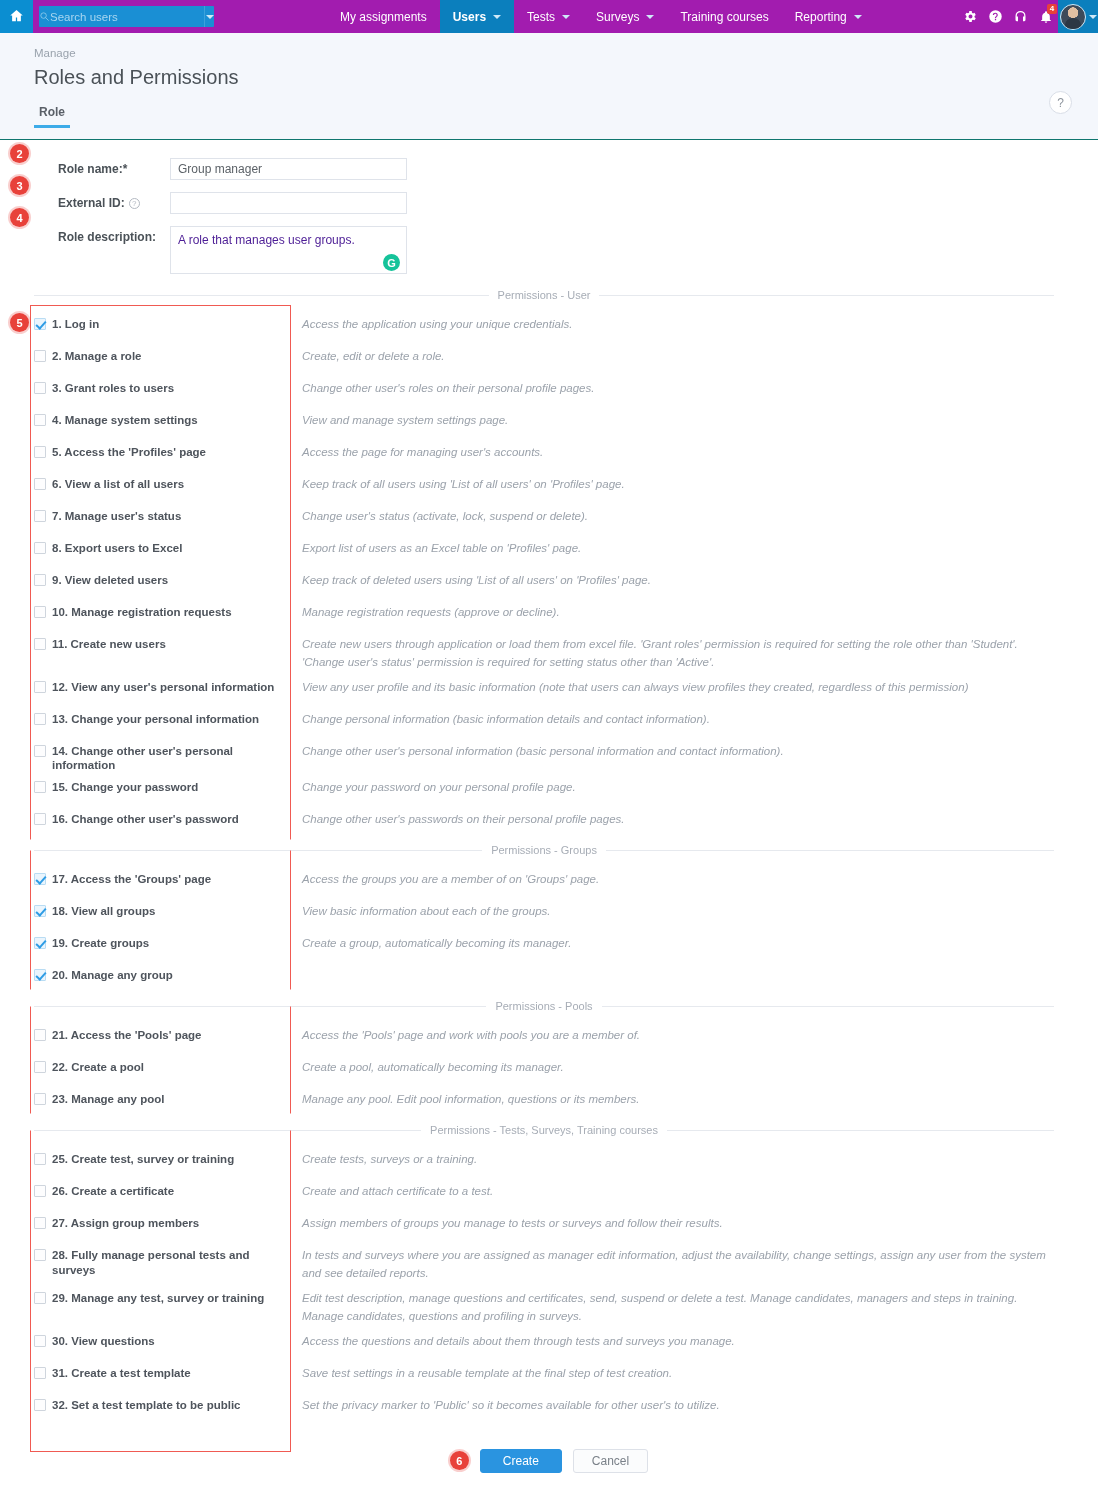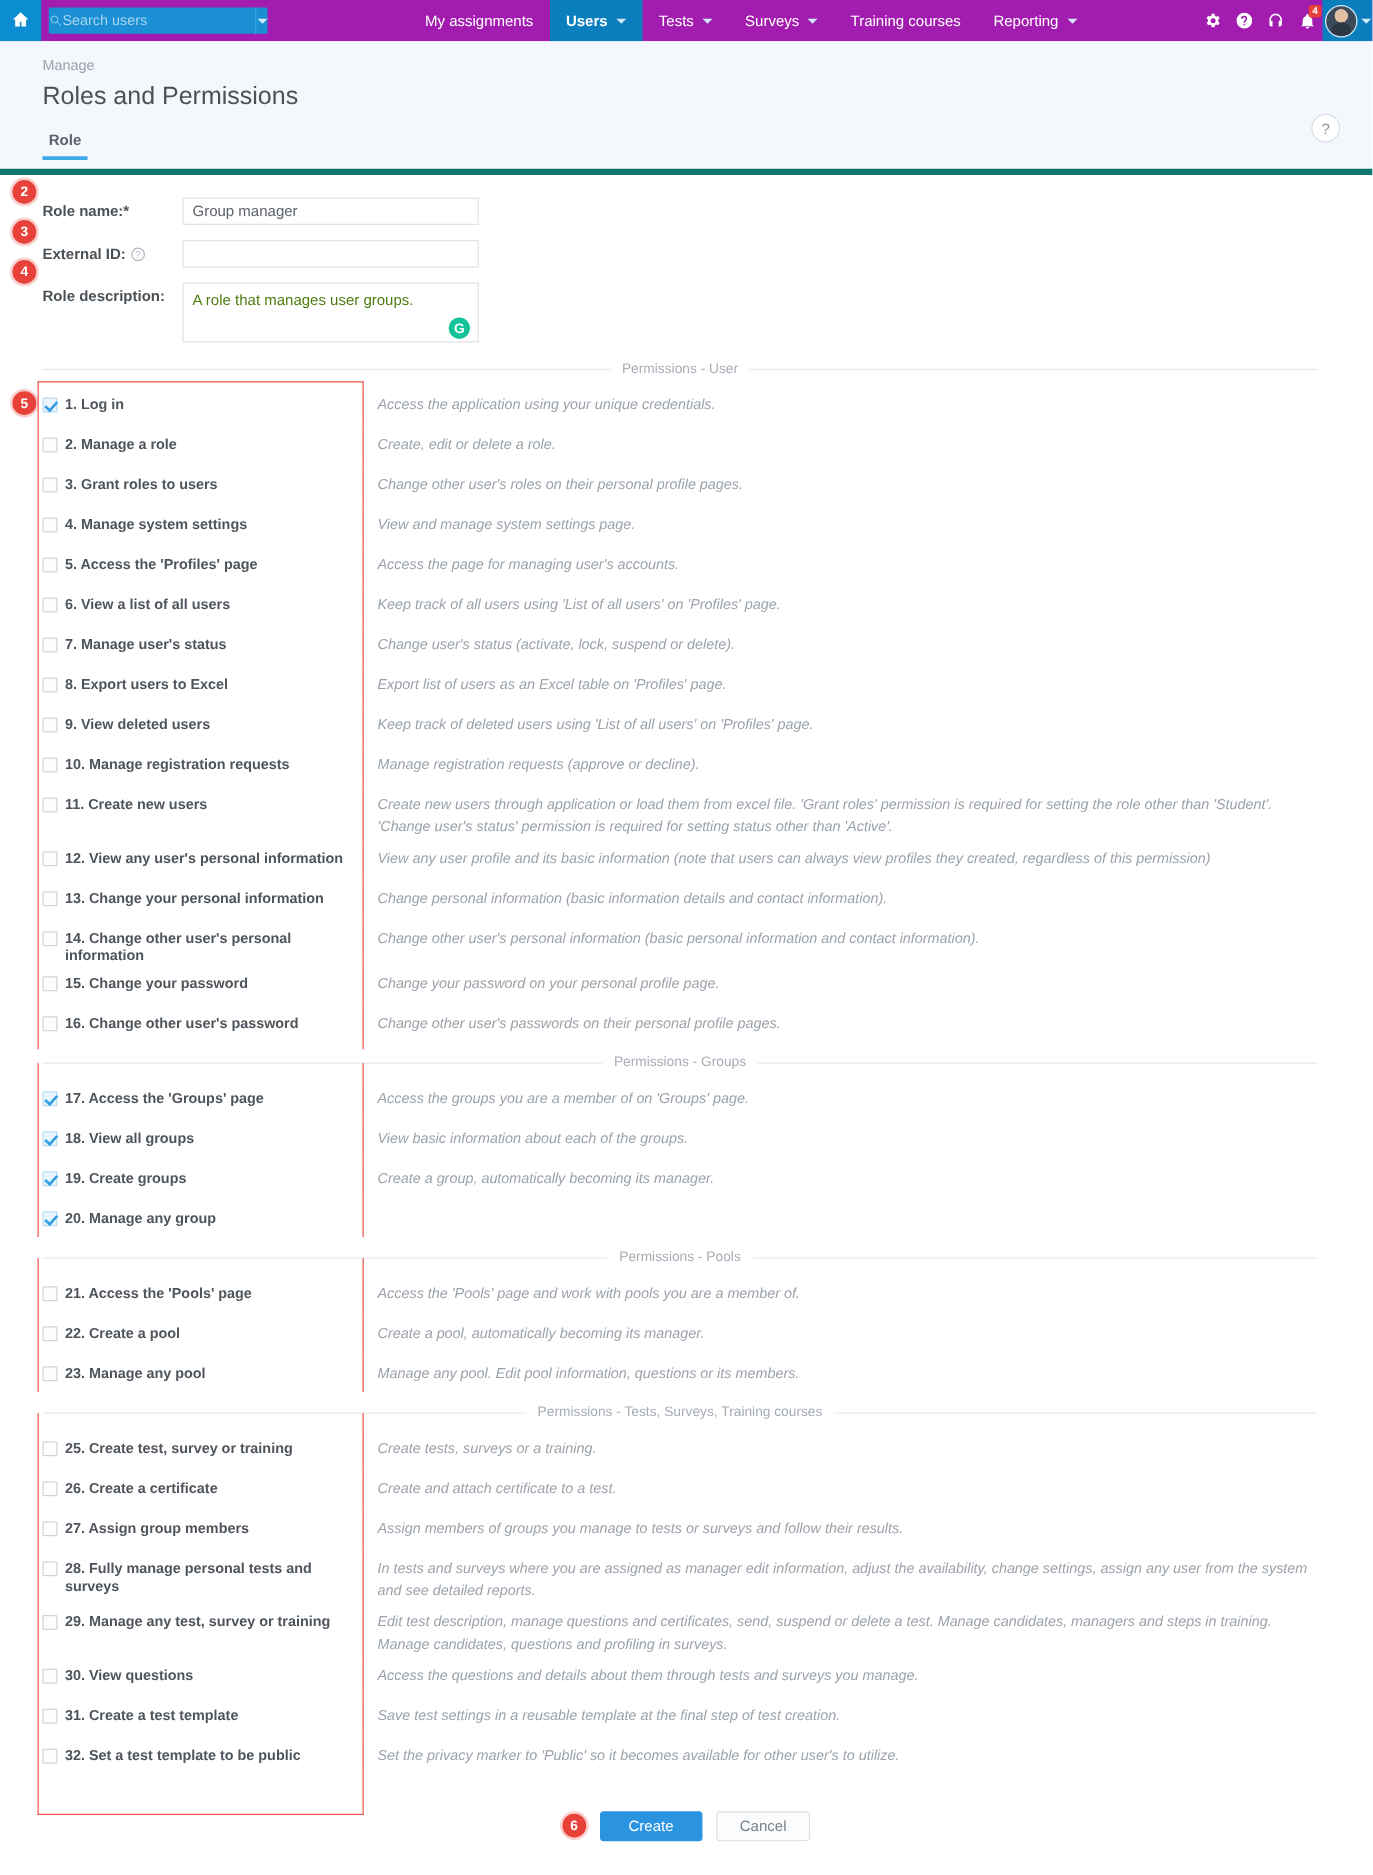--- a/index.html
+++ b/index.html
@@ -80,50 +80,50 @@
     border:1.5px solid #cfe9f8; position:relative; overflow:hidden;
   }
   .avatar::after{
     content:""; position:absolute; left:50%; top:58%; width:16px;height:14px;
     transform:translateX(-50%); border-radius:50% 50% 0 0; background:#2c3744;
   }
   .avatar-caret { margin-left:3px; }
 
   
   .page-header {
-    background:#f4f7fc; border-bottom:5px solid #0f766e;
+    background:#f4f7fc; border-bottom:1px solid #0f766e;
     padding:14px 0 0 34px; position:relative; height:107px;
   }
   .breadcrumb { font-size:11.5px; color:#9aa3ad; }
   .page-title { font-size:20px; color:#4a5157; margin-top:7px; font-weight:normal; }
   .tabs { margin-top:16px; display:flex; }
   .tab {
     font-size:12px; font-weight:bold; color:#5a6068;
     padding:0 5px 6px 5px; border-bottom:3px solid #3cabe8;
   }
   .help-circle {
     position:absolute; right:26px; top:58px;
     width:23px;height:23px;border-radius:50%;
     border:1px solid #d9dee7; background:#fff;
     display:flex;align-items:center;justify-content:center;
     color:#8d949d; font-size:12px;
   }
 
   
   .form-area { padding:18px 0 0 0; position:relative; }
   .frow { display:flex; align-items:flex-start; margin-bottom:12px; padding-left:34px; position:relative; }
-  .flabel { width:112px; font-size:12px; font-weight:bold; color:#4a5157; padding-top:4px; display:flex; align-items:center; gap:4px;}
+  .flabel { width:112px; font-size:12px; font-weight:bold; color:#4a5157; padding-top:4px; display:flex; align-items:center; gap:4px;margin-left:24px;}
   .finput {
     width:237px; height:22px; border:1px solid #dfe3ea; background:#fff;
     font-size:12px; color:#5c6268; padding:0 7px; outline:none;
     font-family:"Liberation Sans", sans-serif;
   }
   .ftextarea {
     width:237px; height:48px; border:1px solid #dfe3ea; background:#fff;
-    font-size:12px; color:#4d7c0f; padding:5px 7px; outline:none; resize:none;
+    font-size:12px; color:#4c1d95; padding:5px 7px; outline:none; resize:none;
     font-family:"Liberation Sans", sans-serif; line-height:1.35;
   }
   .ta-wrap { position:relative; }
   .gram {
     position:absolute; right:7px; bottom:6px;
     width:17px;height:17px;border-radius:50%;background:#15c39a;
     color:#fff; font-size:11px; font-weight:bold;
     display:flex;align-items:center;justify-content:center;
   }
   .info-i {

